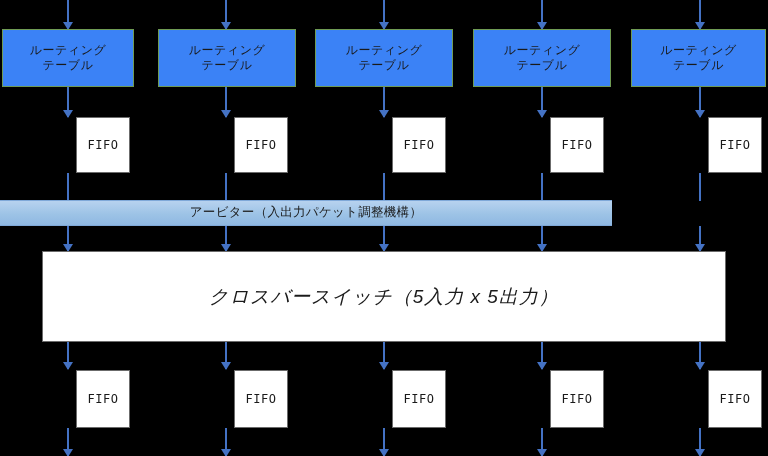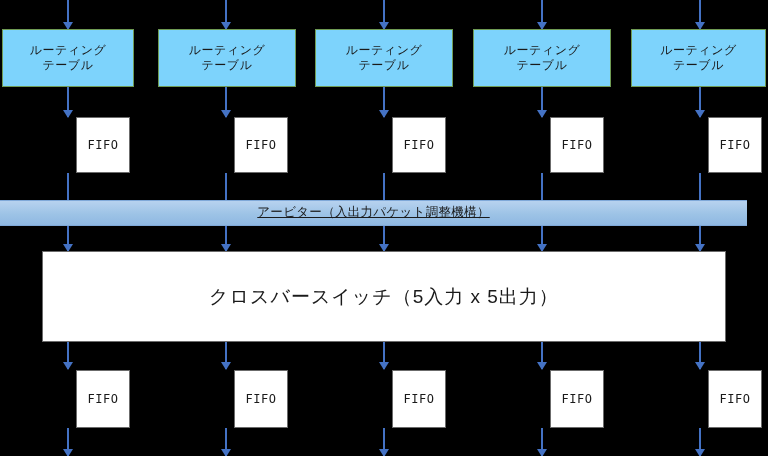--- a/index.html
+++ b/index.html
@@ -25,21 +25,21 @@
     display: flex;
     align-items: center;
     justify-content: center;
     text-align: center;
     line-height: 1.25;
     color: #1a1a1a;
   }
 
   
   .routing-table {
-    background: #7dd3fc;
+    background: #3b82f6;
     border: 1px solid #6f9b54;
     font-size: 12px;
     letter-spacing: 0.5px;
     white-space: pre-line;
     box-shadow: 0 0 0 0 rgba(0,0,0,0);
   }
 
   
   .fifo {
     background: #ffffff;
@@ -164,21 +164,21 @@
   <div class="connector no-head" style="left:384px; top:173px; height:28px;">
       <span class="line"></span>
     </div>
   <div class="connector no-head" style="left:542px; top:173px; height:28px;">
       <span class="line"></span>
     </div>
   <div class="connector no-head" style="left:700px; top:173px; height:28px;">
       <span class="line"></span>
     </div>
 
-  <div class="node arbiter" style="left:0px; top:200px; width:747px; height:26px;text-decoration:underline;">アービター（入出力パケット調整機構）</div>
+  <div class="node arbiter" style="left:0px; top:200px; width:612px; height:26px;">アービター（入出力パケット調整機構）</div>
 
   <div class="connector" style="left:68px;  top:226px; height:25px;">
       <span class="line"></span>
       <span class="head"></span>
     </div>
   <div class="connector" style="left:226px; top:226px; height:25px;">
       <span class="line"></span>
       <span class="head"></span>
     </div>
   <div class="connector" style="left:384px; top:226px; height:25px;">
@@ -187,21 +187,21 @@
     </div>
   <div class="connector" style="left:542px; top:226px; height:25px;">
       <span class="line"></span>
       <span class="head"></span>
     </div>
   <div class="connector" style="left:700px; top:226px; height:25px;">
       <span class="line"></span>
       <span class="head"></span>
     </div>
 
-  <div class="node crossbar" style="left:42px; top:251px; width:684px; height:91px;">クロスバースイッチ（5入力 x 5出力）</div>
+  <div class="node crossbar" style="left:42px; top:251px; width:684px; height:91px;font-style:italic;">クロスバースイッチ（5入力 x 5出力）</div>
 
   <div class="connector" style="left:68px;  top:342px; height:27px;">
       <span class="line"></span>
       <span class="head"></span>
     </div>
   <div class="connector" style="left:226px; top:342px; height:27px;">
       <span class="line"></span>
       <span class="head"></span>
     </div>
   <div class="connector" style="left:384px; top:342px; height:27px;">

